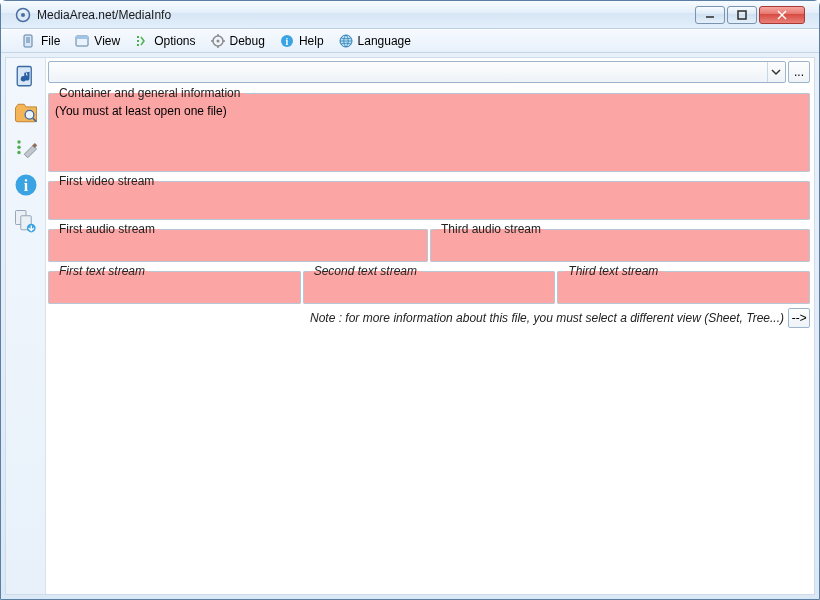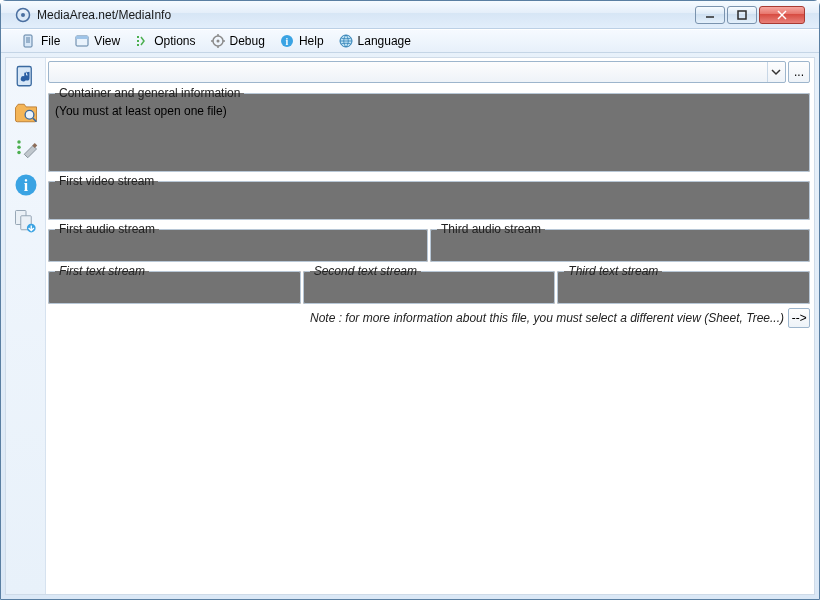--- a/index.html
+++ b/index.html
@@ -94,21 +94,21 @@
   .browse {
     width: 22px; height: 22px;
     border: 1px solid #9db5cc; border-radius: 2px;
     background: linear-gradient(#fdfdfd,#eef3f8);
     display: flex; align-items: center; justify-content: center; cursor: pointer;
   }
   .panes { flex: 0 0 auto; display: flex; flex-direction: column; gap: 2px; }
   fieldset.pane {
     border: 1px solid #b8c7d6; border-radius: 2px;
     padding: 4px 6px 6px 6px;
-    background: #737373;
+    background: #fca5a5;
   }
   fieldset.pane legend { padding: 0 4px; color: #222; }
   .row2 { display: grid; grid-template-columns: 1fr 1fr; gap: 2px; }
   .row3 { display: grid; grid-template-columns: 1fr 1fr 1fr; gap: 2px; font-style: italic; }
   .pane.general { min-height: 86px; }
   .pane.video { min-height: 46px; }
   .pane.small { min-height: 40px; }
   .note-row {
     display: flex; align-items: center; justify-content: flex-end; gap: 4px;
     padding: 2px 0;

